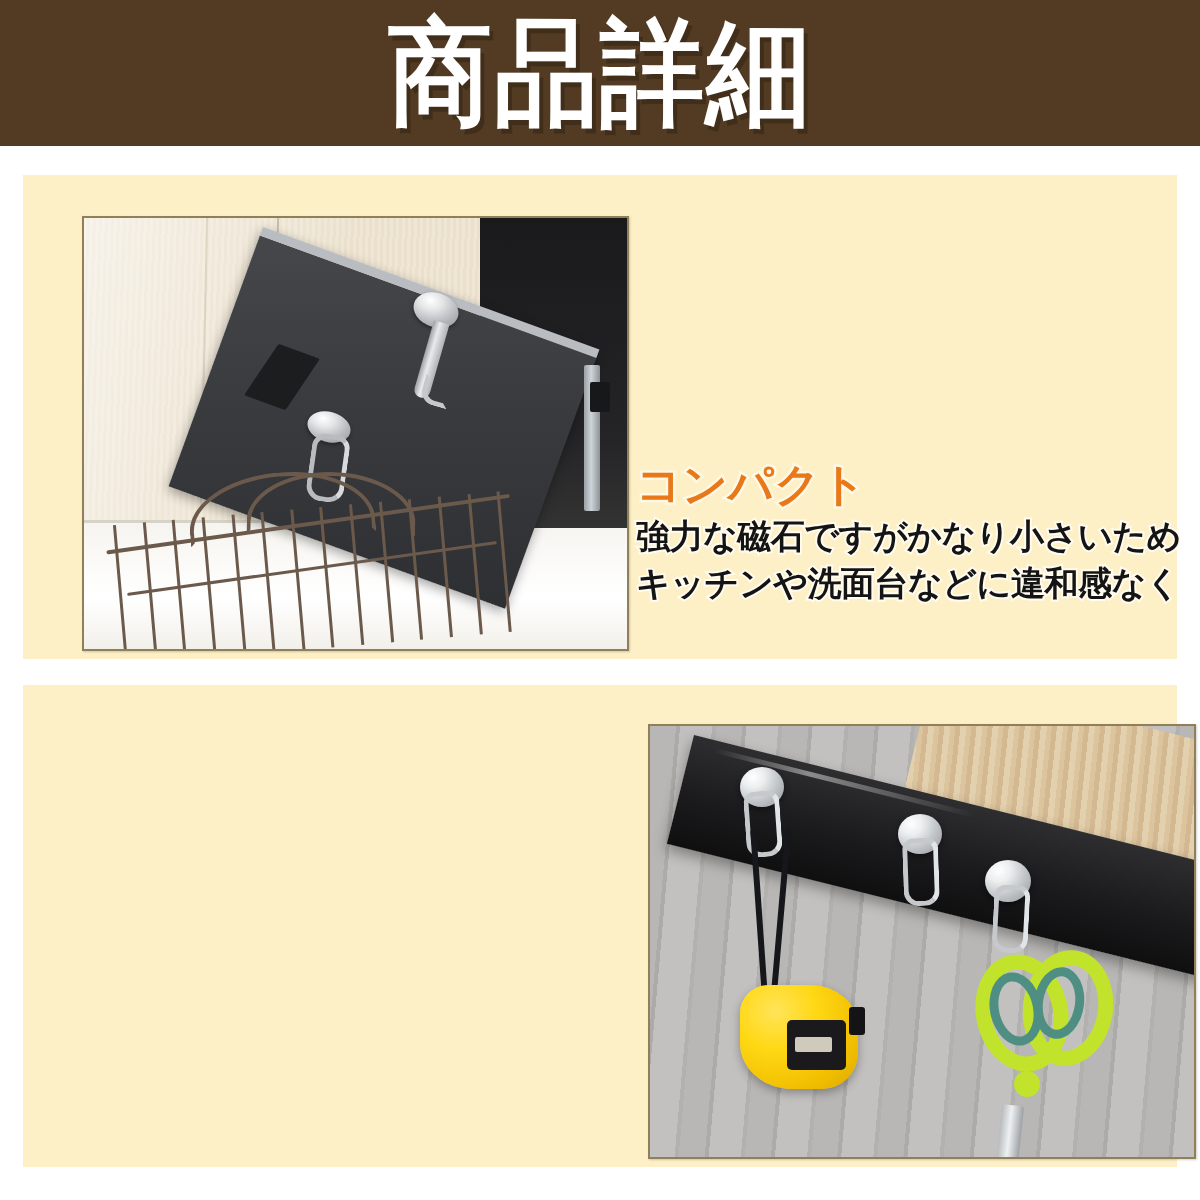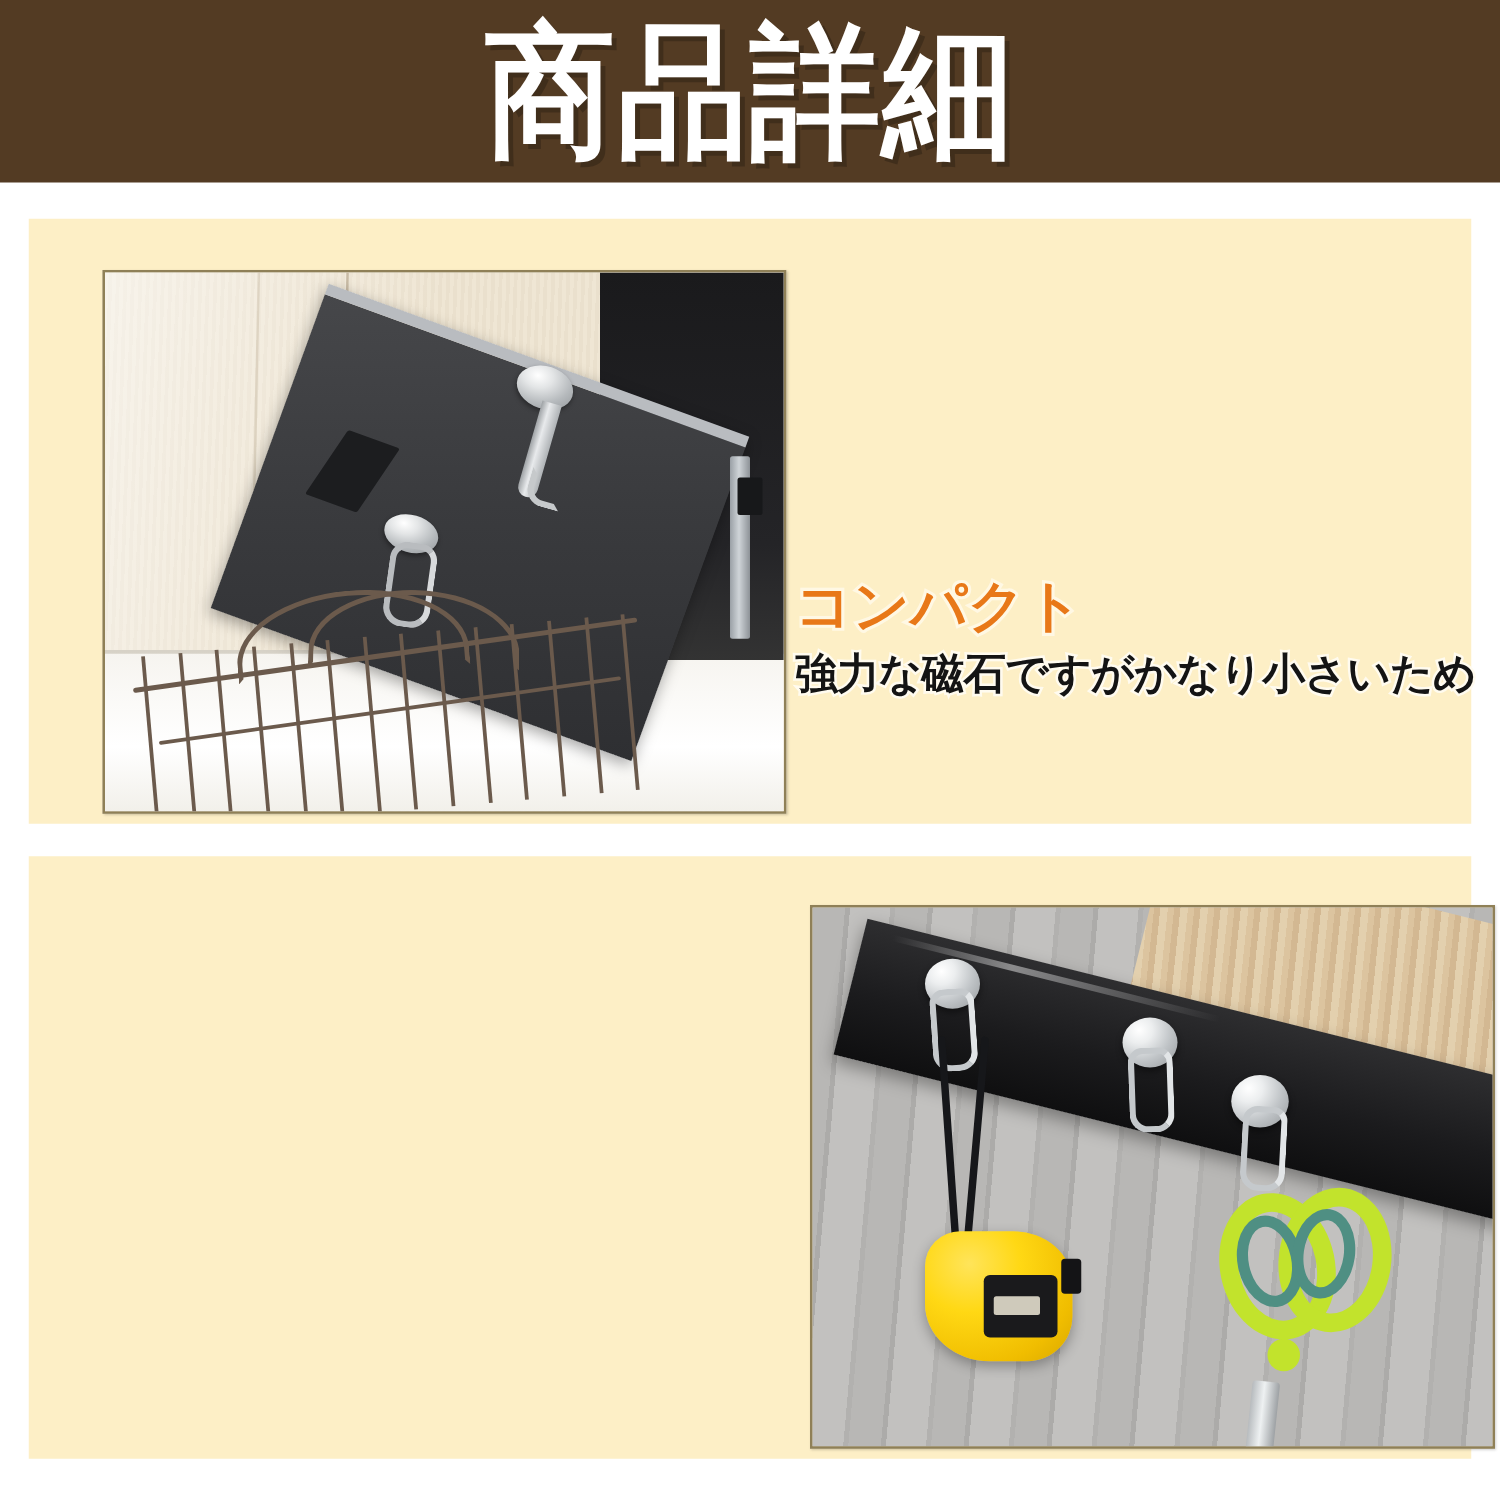--- a/index.html
+++ b/index.html
@@ -296,21 +296,21 @@
     color: #141414;
     font-size: 34px;
     font-weight: 700;
     line-height: 1.36;
     margin: 0;
     letter-spacing: -0.5px;
     -webkit-text-stroke: 4px #FFFBEF;
     paint-order: stroke fill;
     font-family: "DejaVu Sans", "Liberation Sans", sans-serif;
   }
-  .section-body .line { display: block; white-space: nowrap; }
+  .section-body .line { display: block; white-space: nowrap; font-family: Liberation Mono, monospace; }
 </style>
 </head>
 <body>
 
 <div class="header-band">
   <div class="header-title">商品詳細</div>
 </div>
 
 <section class="panel" id="panel-1">
 
@@ -355,20 +355,21 @@
         <div class="bar v" style="left:88%;"></div>
         <div class="bar v" style="left:95%;"></div>
       </div>
     </div>
   </figure>
 
   <div class="text-col" id="text-1">
     <h2 class="section-heading">コンパクト</h2>
     <p class="section-body">
       <span class="line">強力な磁石ですがかなり小さいため</span>
+      <span class="line">キッチンや洗面台などに違和感なく</span>
     </p>
   </div>
 </section>
 
 <section class="panel" id="panel-2">
 
   <figure class="photo-frame" id="photo-2">
     <div class="photo-inner">
       <div class="p2-floor"></div>
       <div class="p2-desk-wood"></div>

